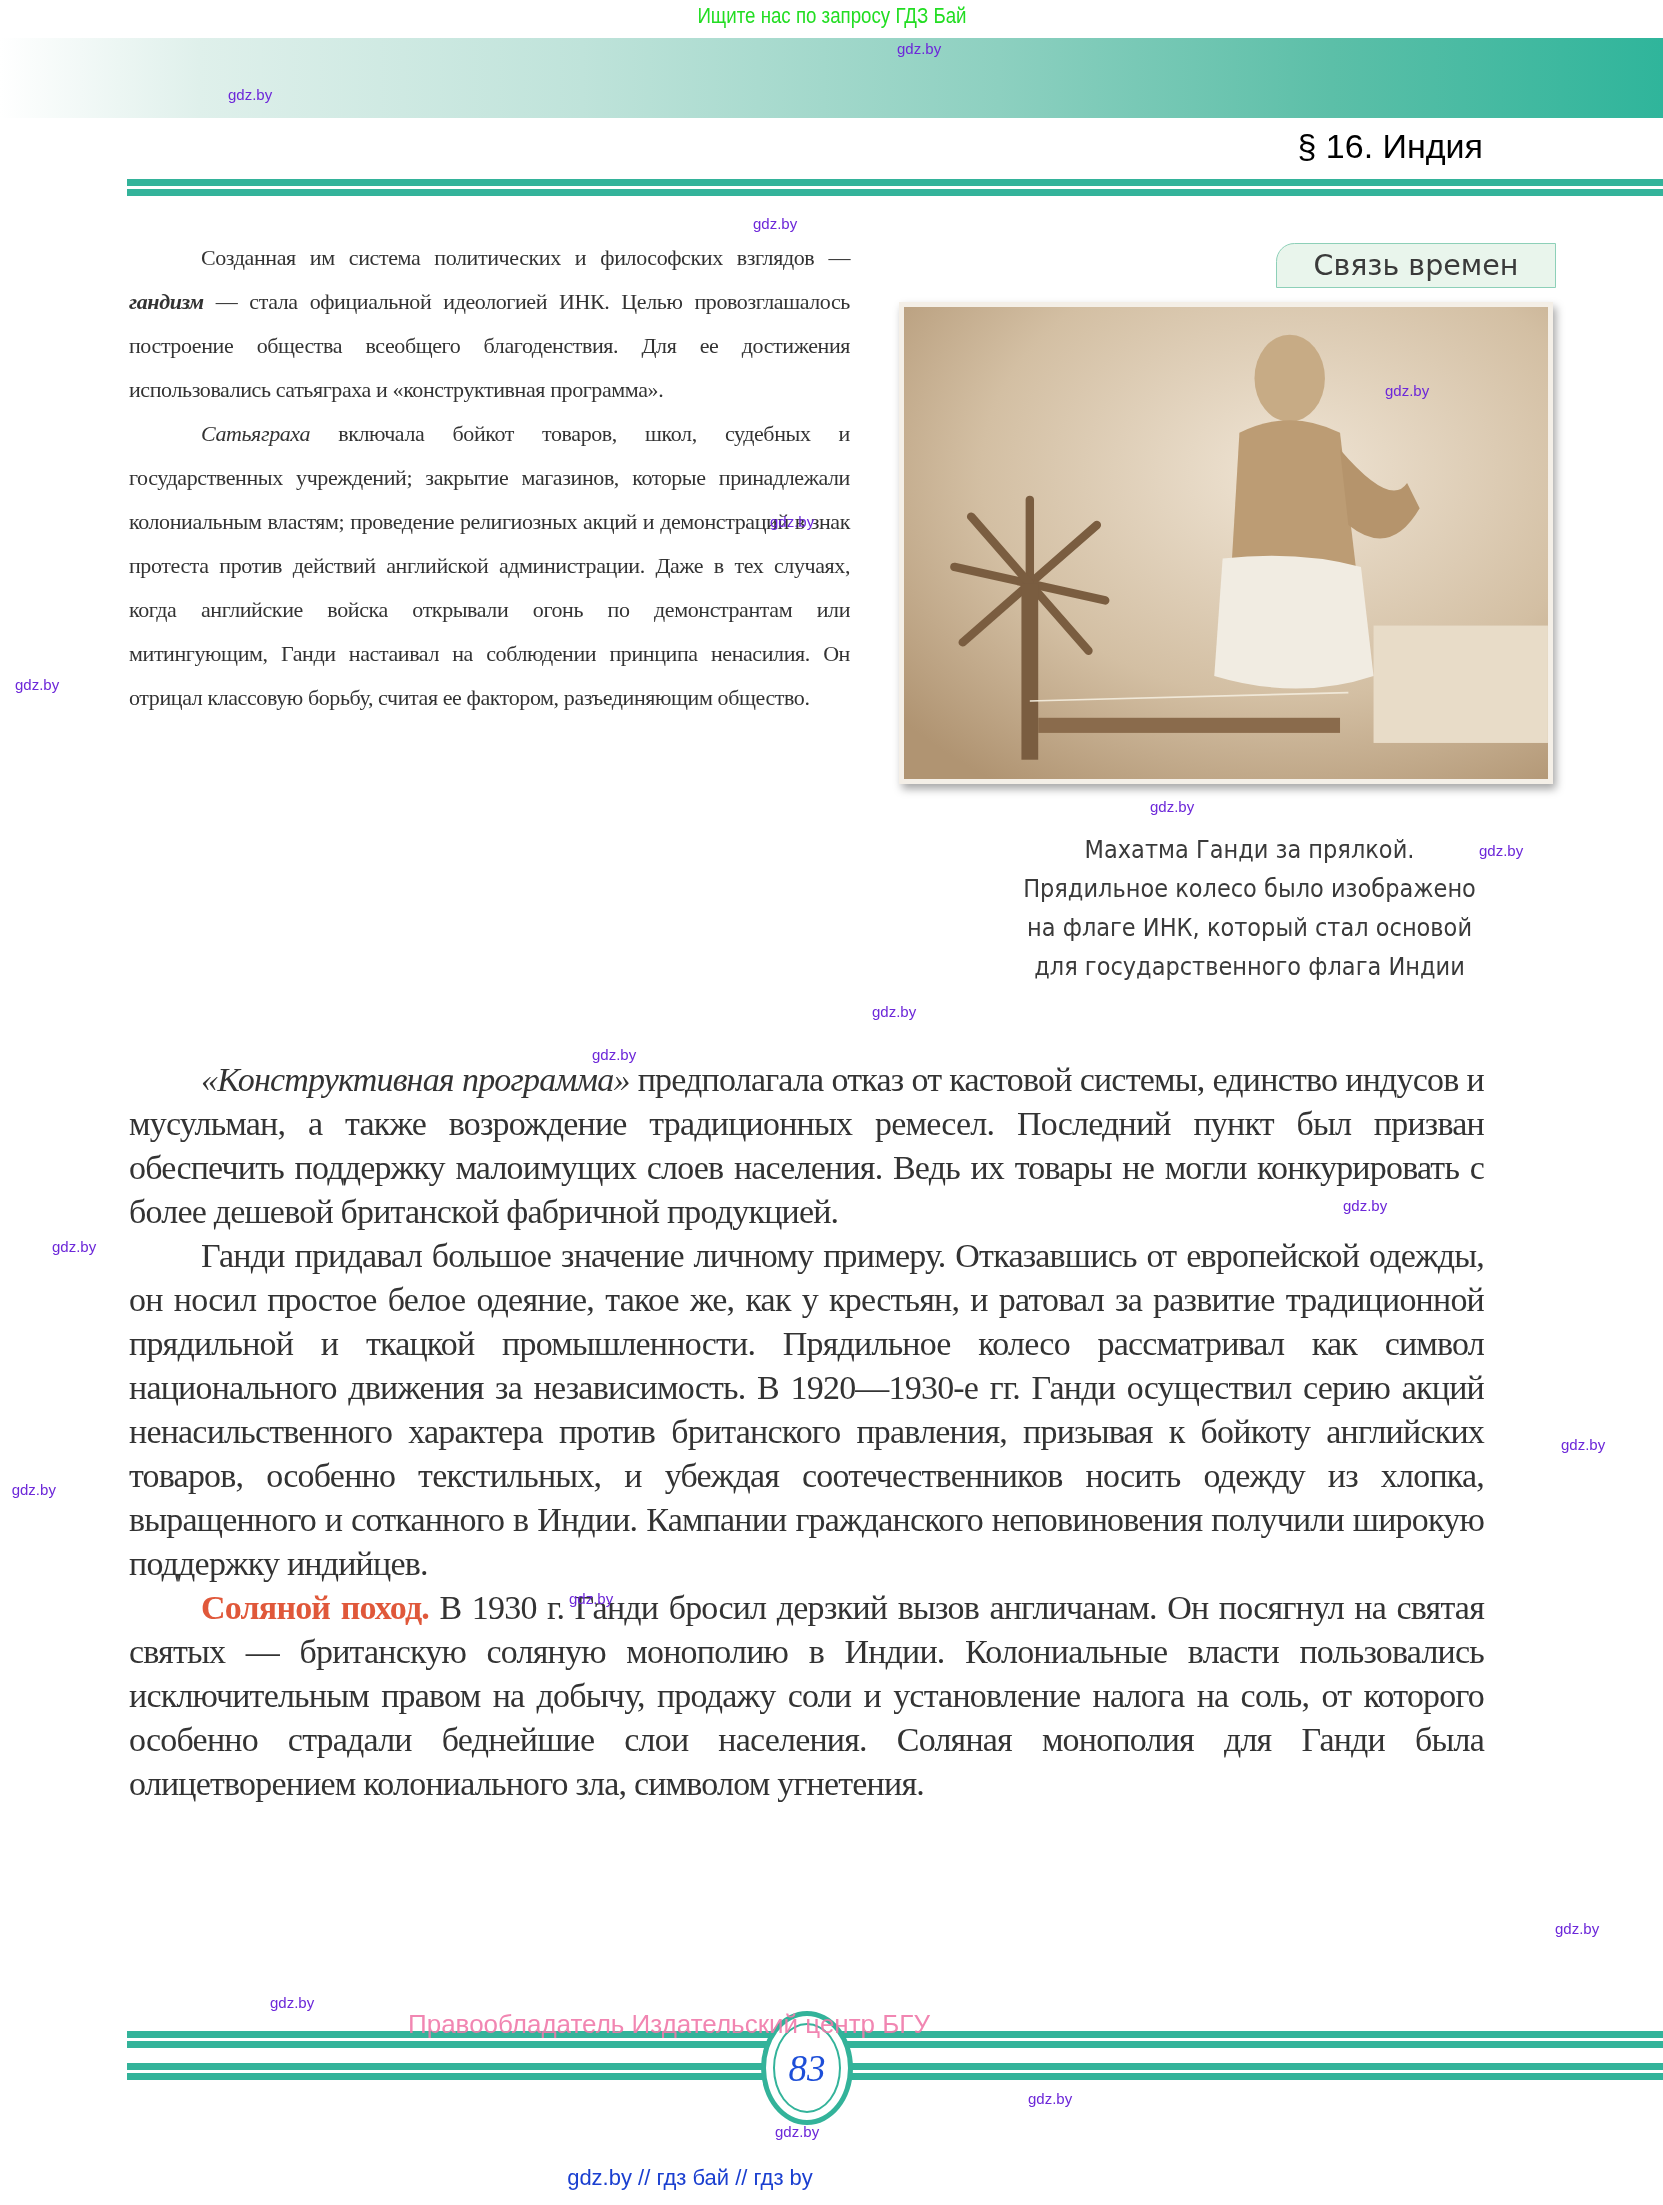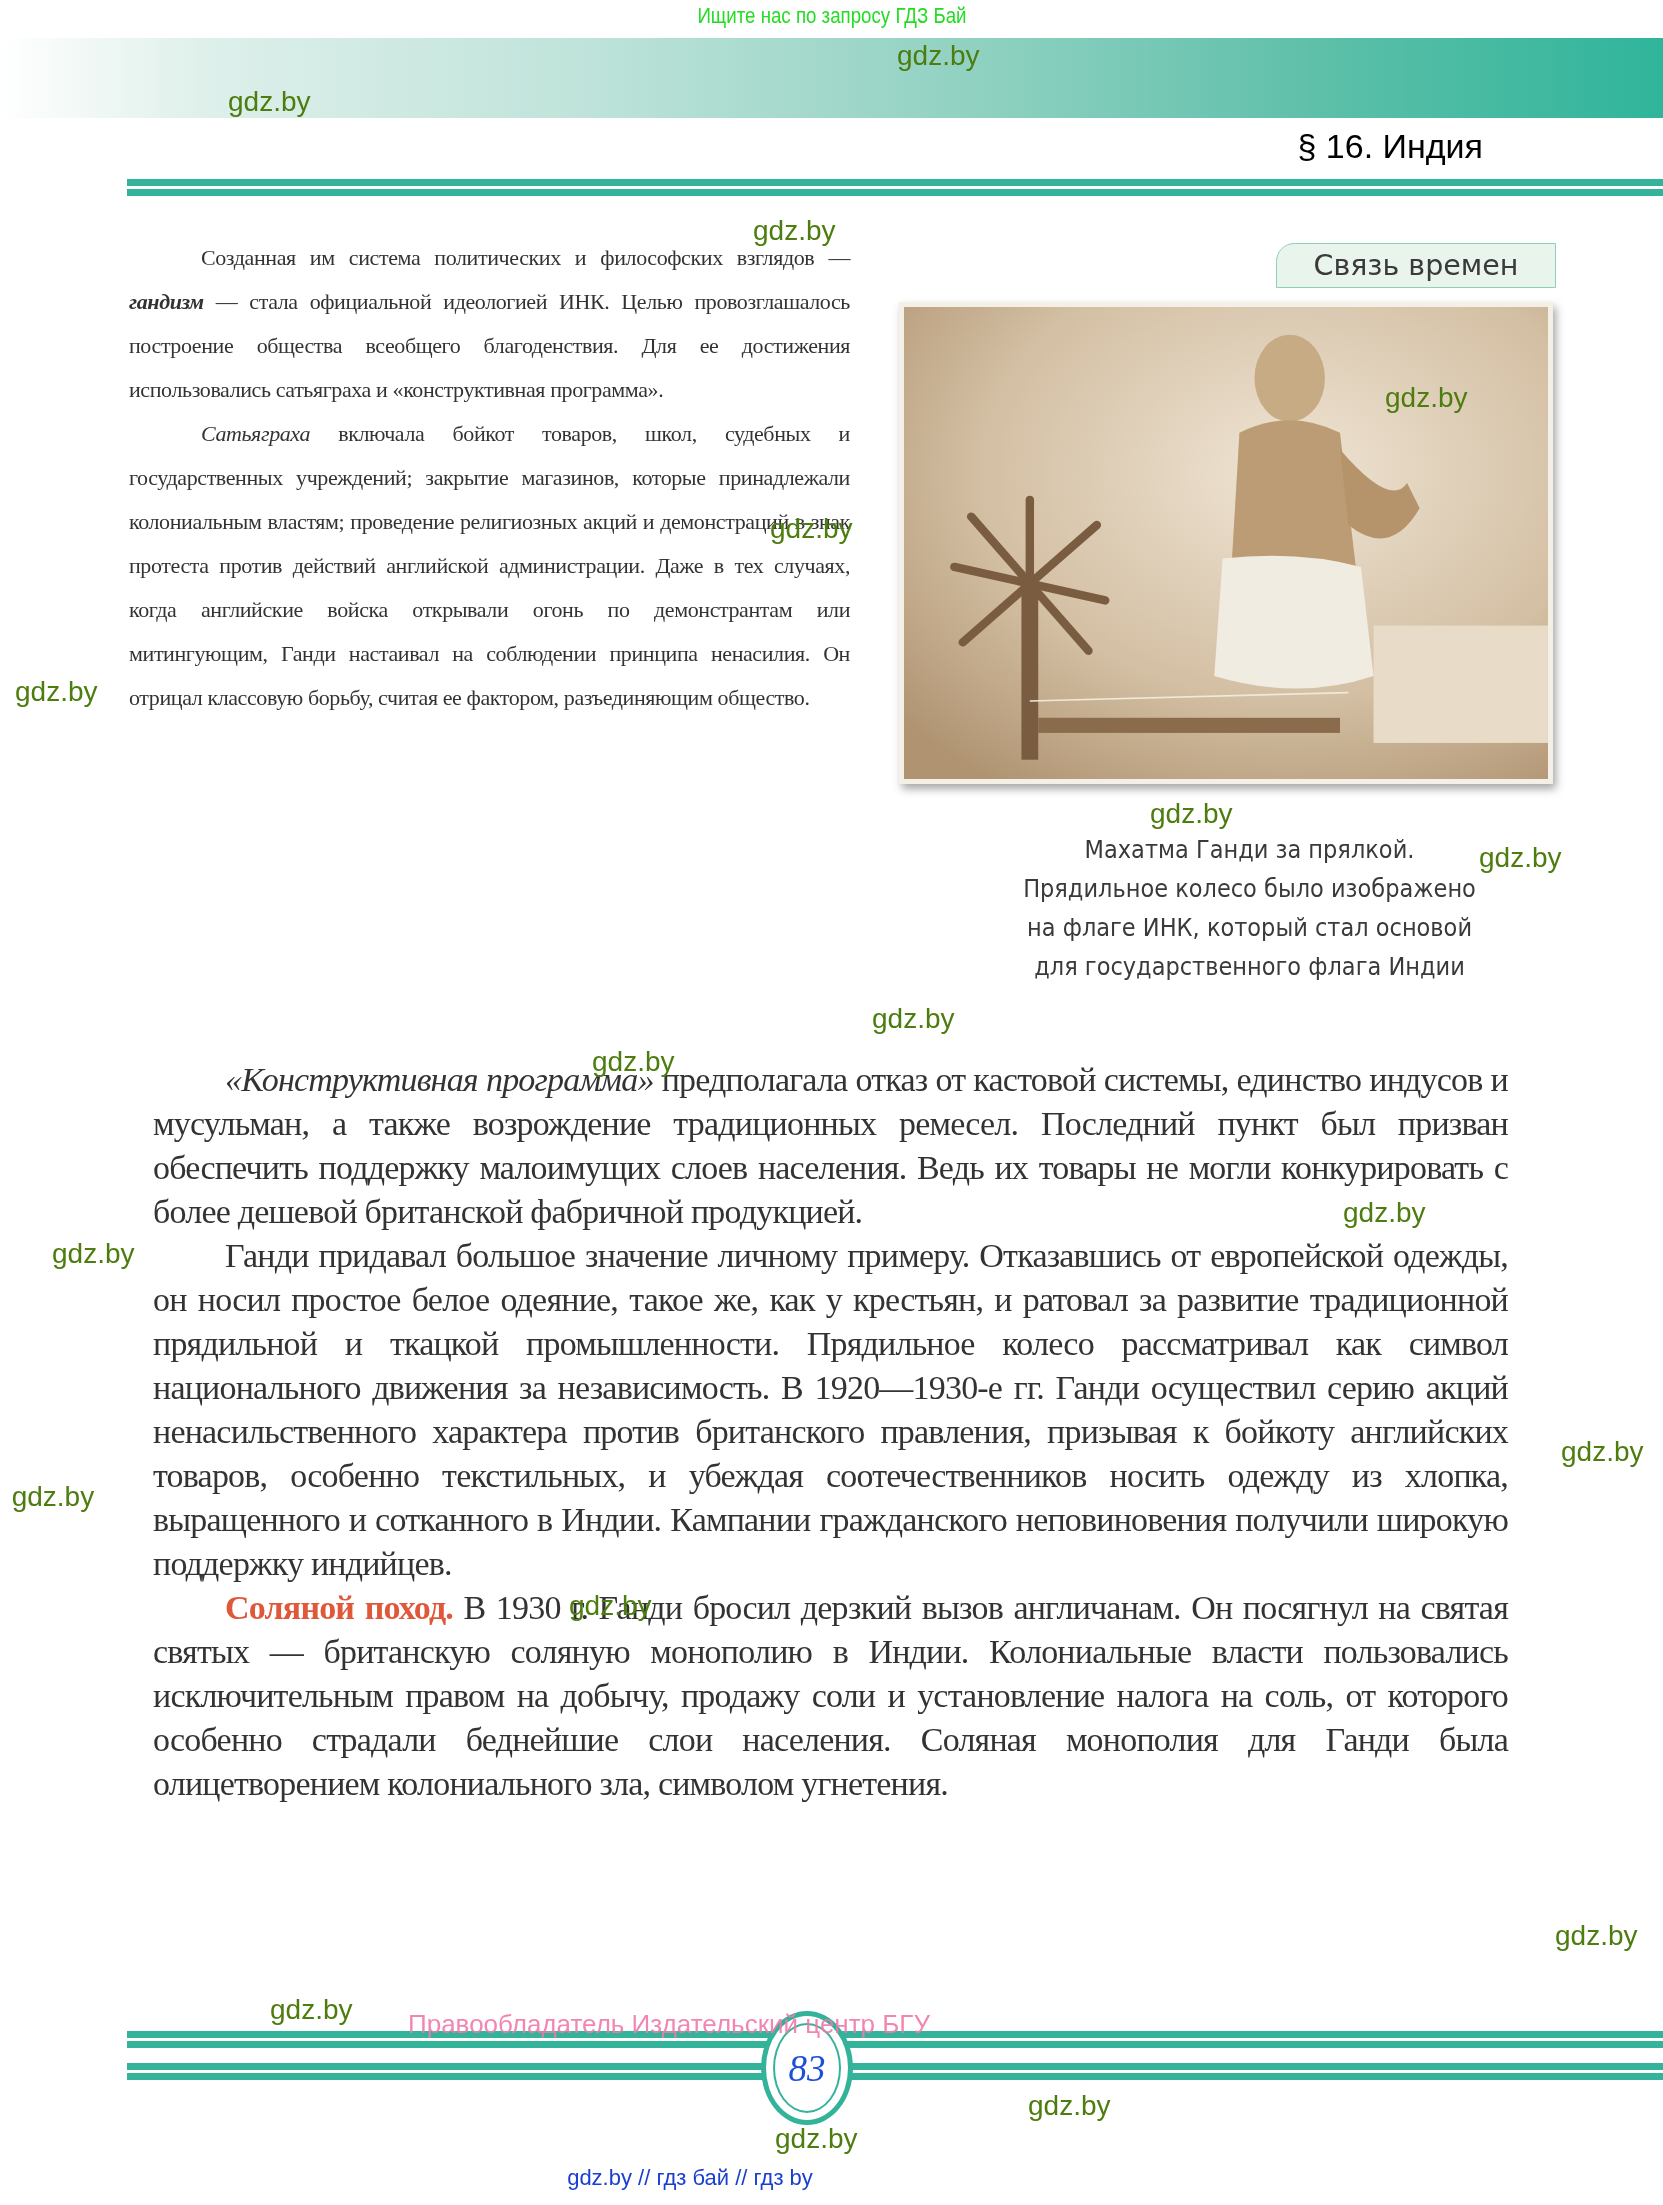--- a/index.html
+++ b/index.html
@@ -10,21 +10,21 @@
   }
   .top-banner {
     position: absolute; left: 0; top: 0; width: 1664px; text-align: center;
     top: 3.4px; font-family: "Liberation Sans", sans-serif; font-size: 22px; color: #22dd22;
     transform: scaleX(0.85);
   }
   .header-band {
     position: absolute; left: 0; top: 38px; width: 1664px; height: 80px;
     background: linear-gradient(to right, #ffffff 0%, #dff0eb 12%, #bfe3da 35%, #8dd0c0 60%, #5cbfa8 80%, #2fb59b 100%);
   }
-  .wm { position: absolute; font-family: "Liberation Sans", sans-serif; font-size: 28px; color: #4d7c0f; }
+  .wm { position: absolute; font-family: "Liberation Sans", sans-serif; font-size: 15px; color: #6d28d9; }
   .section-title {
     position: absolute; right: 181px; top: 127px; font-family: "Liberation Sans", sans-serif;
     font-size: 34px; color: #000000;
   }
   .rule { position: absolute; left: 127px; width: 1536px; height: 6.7px; background: #33b39a; }
   .tab-label {
     position: absolute; left: 1276px; top: 243px; width: 280px; height: 45px;
     border: 1.7px solid #8dd0b8; border-top-left-radius: 18.4px; background: #e9f5ec;
     font-family: "DejaVu Sans", sans-serif; font-size: 28.5px; color: #3a3a3a;
     display: flex; align-items: center; justify-content: center; box-sizing: border-box;
@@ -125,21 +125,21 @@
   <div>Прядильное колесо было изображено</div>
   <div>на флаге ИНК, который стал основой</div>
   <div>для государственного флага Индии</div>
 </div>
 
 <div class="col-text">
   <p><span>Созданная им система политических и философских взглядов — </span><span class="bital">гандизм</span><span> — стала официальной идеологией ИНК. Целью провозглашалось построение общества всеобщего благоденствия. Для ее достижения использовались сатьяграха и «конструктивная программа».</span></p>
   <p><span class="ital">Сатьяграха</span><span> включала бойкот товаров, школ, судебных и государственных учреждений; закрытие магазинов, которые принадлежали колониальным властям; проведение религиозных акций и демонстраций в знак протеста против действий английской администрации. Даже в тех случаях, когда английские войска открывали огонь по демонстрантам или митингующим, Ганди настаивал на соблюдении принципа ненасилия. Он отрицал классовую борьбу, считая ее фактором, разъединяющим общество.</span></p>
 </div>
 
-<div class="full-text" style="top:1058px;margin-left:24px;">
+<div class="full-text" style="top:1058px;">
   <p><span class="ital">«Конструктивная программа»</span><span> предполагала отказ от кастовой системы, единство индусов и мусульман, а также возрождение традиционных ремесел. Последний пункт был призван обеспечить поддержку малоимущих слоев населения. Ведь их товары не могли конкурировать с более дешевой британской фабричной продукцией.</span></p>
   <p>Ганди придавал большое значение личному примеру. Отказавшись от европейской одежды, он носил простое белое одеяние, такое же, как у крестьян, и ратовал за развитие традиционной прядильной и ткацкой промышленности. Прядильное колесо рассматривал как символ национального движения за независимость. В 1920—1930-е гг. Ганди осуществил серию акций ненасильственного характера против британского правления, призывая к бойкоту английских товаров, особенно текстильных, и убеждая соотечественников носить одежду из хлопка, выращенного и сотканного в Индии. Кампании гражданского неповиновения получили широкую поддержку индийцев.</p>
   <p><span class="red-head">Соляной поход.</span><span> В 1930 г. Ганди бросил дерзкий вызов англичанам. Он посягнул на святая святых — британскую соляную монополию в Индии. Колониальные власти пользовались исключительным правом на добычу, продажу соли и установление налога на соль, от которого особенно страдали беднейшие слои населения. Соляная монополия для Ганди была олицетворением колониального зла, символом угнетения.</span></p>
 </div>
 
 <div class="footer-rule" style="top:2031px;"></div>
 <div class="footer-rule" style="top:2041px;"></div>
 <div class="footer-rule" style="top:2063px;"></div>
 <div class="footer-rule" style="top:2073px;"></div>
 <div class="page-circle">

